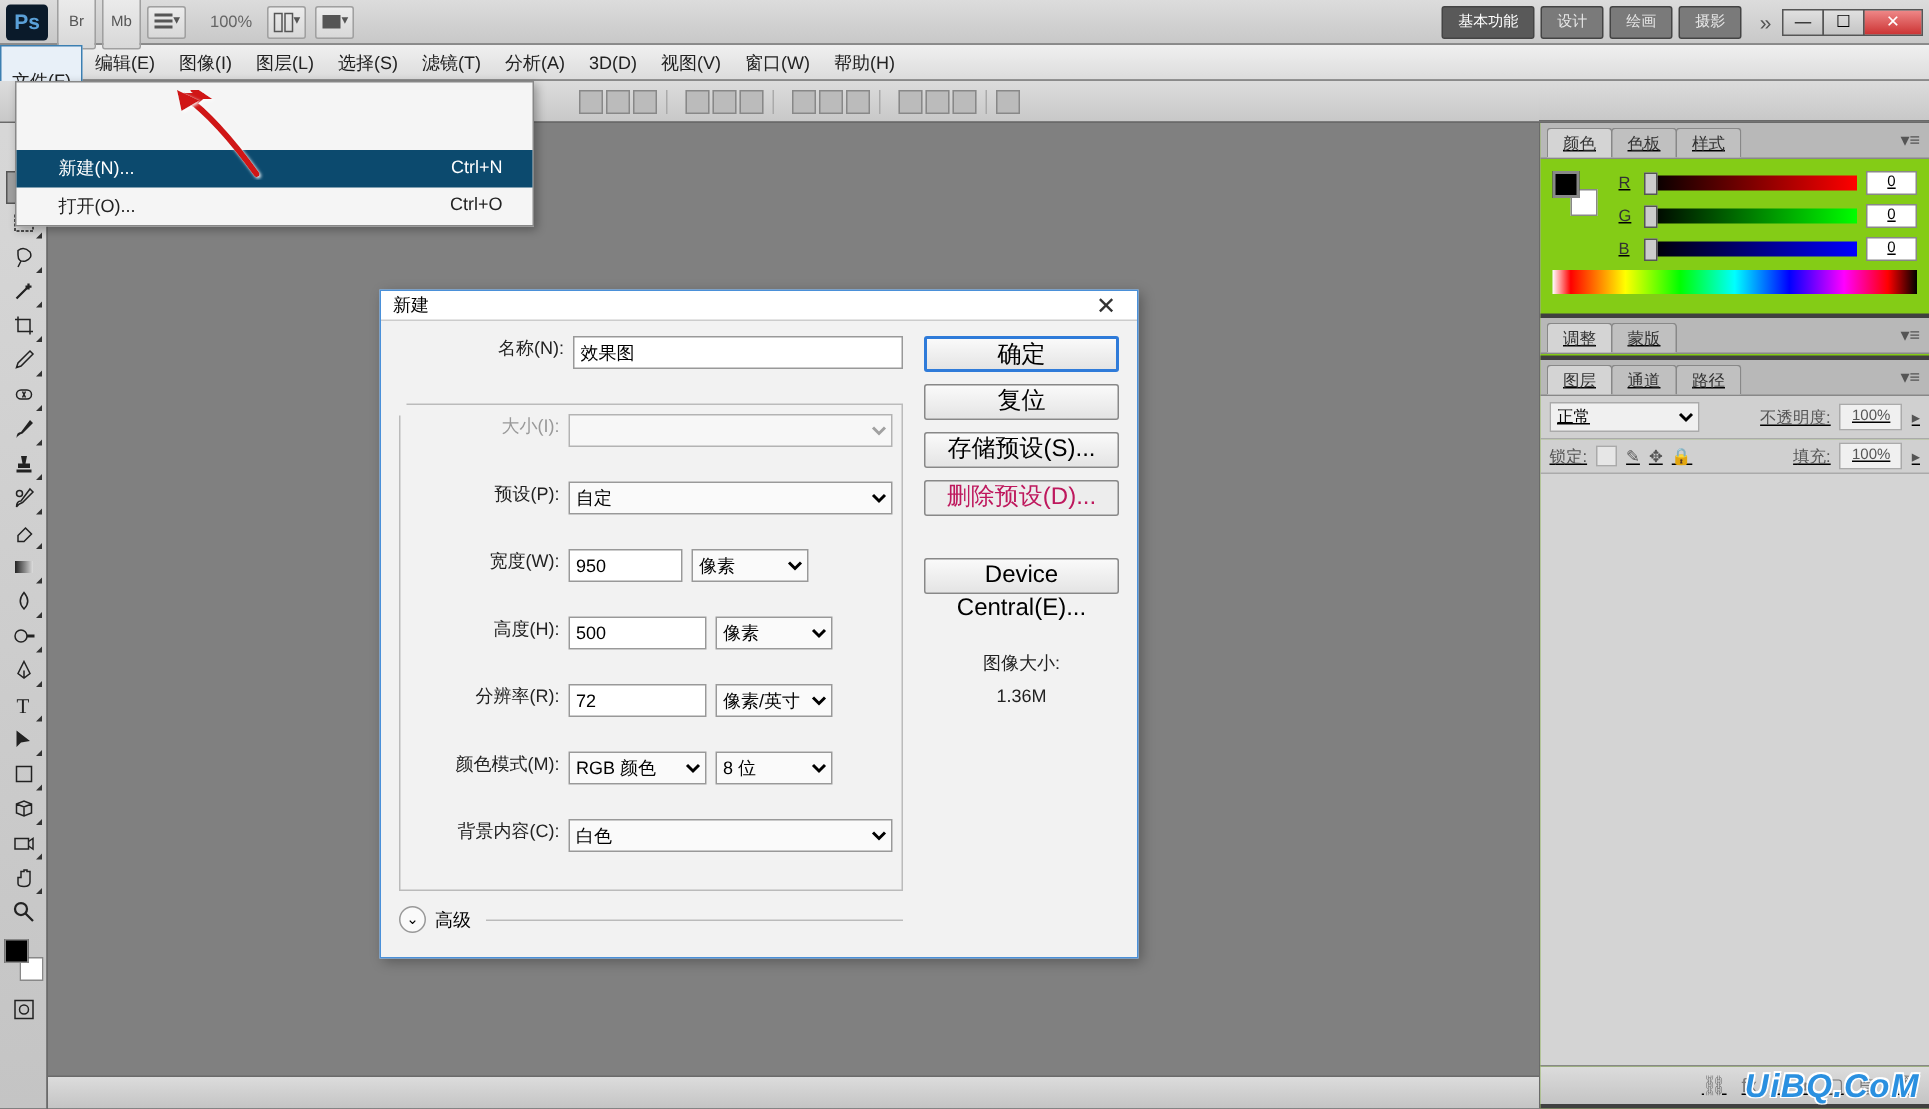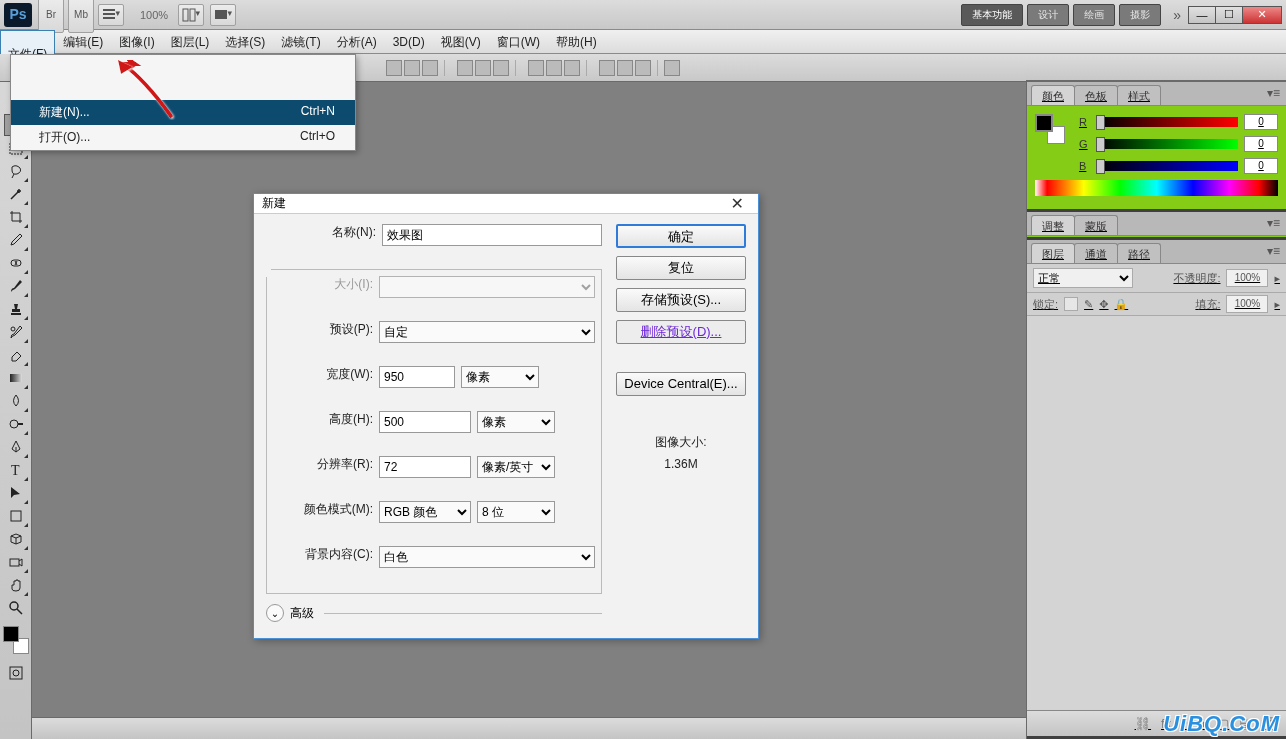--- a/index.html
+++ b/index.html
@@ -92,23 +92,23 @@
   .dialog-title { height:20px; background:#fff; border-bottom:1px solid #ccc; display:flex; align-items:center; padding:0 8px; font-size:12px; }
   .dialog-close { margin-left:auto; font-size:16px; color:#333; cursor:pointer; padding:0 6px; }
   .dialog-body { padding:10px 12px 16px 12px; display:flex; gap:14px; }
   .dlg-left { flex:1; }
   .dlg-right { width:130px; display:flex; flex-direction:column; gap:8px; }
   .dlg-row { display:flex; margin-bottom:23px; }
   .dlg-row .lbl { width:116px; text-align:right; padding-right:6px; color:#222; }
   .dlg-row .lbl.dim { color:#999; }
   .dlg-input { height:22px; border:1px solid #999; background:#fff; padding:0 4px; font-size:12px; }
   .dlg-select { height:22px; border:1px solid #999; background:#fafafa; font-size:12px; }
-  .dlg-btn { height:24px; border:1px solid #888; background:linear-gradient(#fafafa,#e4e4e4); text-align:center; line-height:22px; cursor:pointer; font-size:13px; border-radius:2px; }
+  .dlg-btn { height:24px; border:1px solid #888; background:linear-gradient(#fafafa,#e4e4e4); text-align:center; line-height:22px; cursor:pointer; font-size:16px; border-radius:2px; }
   .dlg-btn.primary { border:2px solid #2f7bd9; }
-  .dlg-btn.disabled { color:#6d28d9; background:#ededed;text-decoration:underline; }
+  .dlg-btn.disabled { color:#be185d; background:#ededed; }
   .preset-group { border:1px solid #bbb; padding:6px 6px 2px 6px; margin-top:2px; position:relative; }
   .preset-group-cut { position:absolute; top:-9px; left:-10px; background:#f2f2f2; padding:0 2px; height:16px; width:14px; }
   .adv-row { display:flex; align-items:center; margin-top:10px; }
   .adv-toggle { width:18px; height:18px; border:1px solid #999; border-radius:50%; background:#fafafa; display:flex; align-items:center; justify-content:center; font-size:10px; margin-right:6px; cursor:pointer; }
   .adv-line { flex:1; height:1px; background:#bbb; margin-left:10px; }
   .img-size { text-align:center; margin-top:30px; color:#222; }
   .img-size .sz { margin-top:6px; }
 
   
   .watermark { position:absolute; right:6px; bottom:2px; z-index:100; font-family:Arial,sans-serif; font-weight:bold; font-style:italic; font-size:22px; color:#2a90e0; text-shadow:-1px -1px 0 #fff,1px -1px 0 #fff,-1px 1px 0 #fff,1px 1px 0 #fff; letter-spacing:1px; pointer-events:none; }

